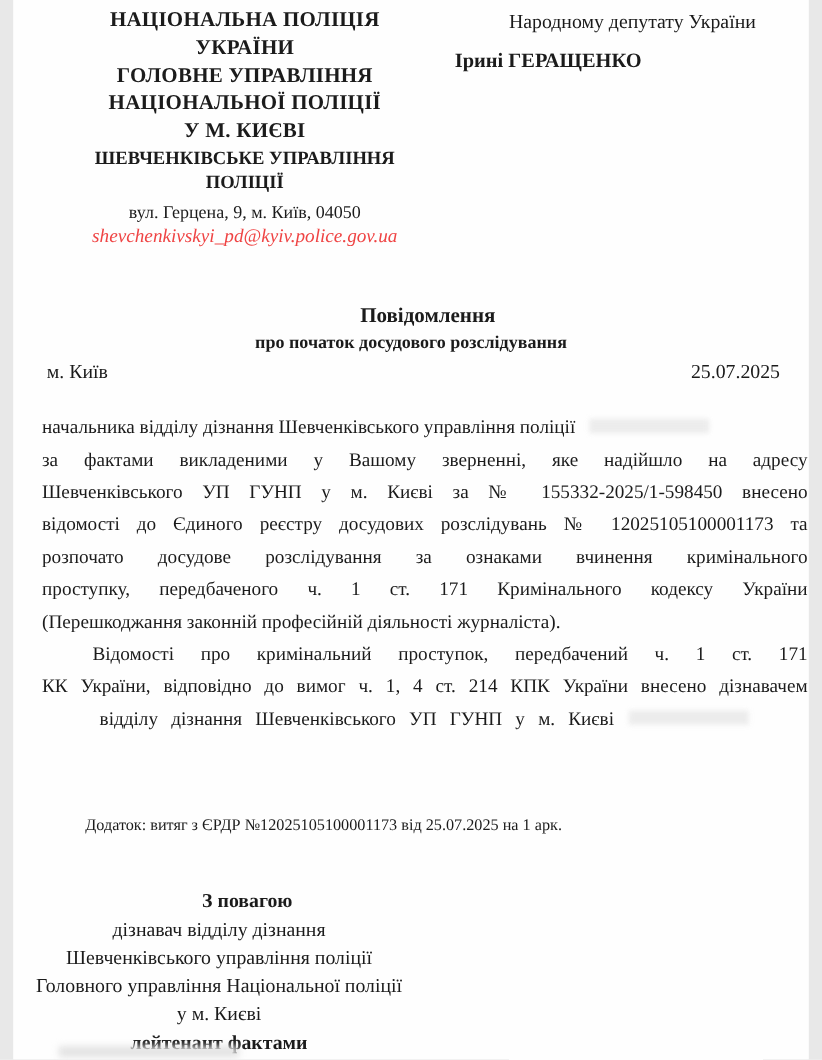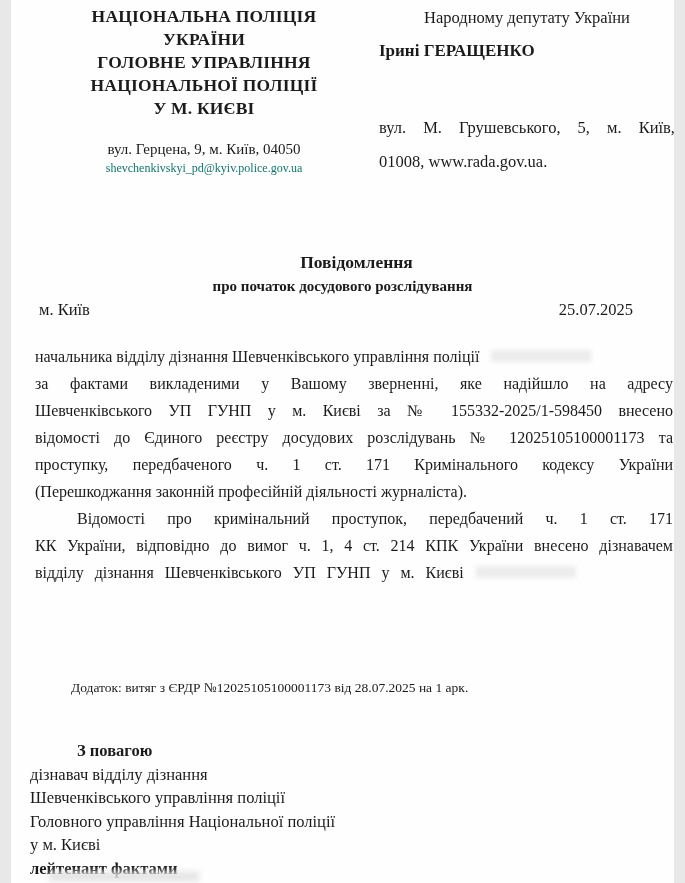--- a/index.html
+++ b/index.html
@@ -16,56 +16,56 @@
 
   
   .letterhead {
     position: absolute;
     left: 28px; top: 5px; width: 330px;
     text-align: center;
     font-weight: bold;
   }
   .org-lines { font-size: 17.5px; line-height: 23px; letter-spacing: .2px; }
   .division-lines { font-size: 15.5px; line-height: 20px; margin-top: 3px; }
-  .lh-address { font-size: 15px; font-weight: normal; line-height: 20px; margin-top: 19px; }
-  .lh-email { font-size: 12px; font-weight: normal; line-height: 19px; color: #0f766e; }
+  .lh-address { font-size: 15px; font-weight: normal; line-height: 20px; margin-top: 5px; }
+  .lh-email { font-size: 16px; font-weight: normal; line-height: 19px; color: #ef4444; font-style: italic; }
 
   
   .recipient { position: absolute; left: 368px; top: 7px; width: 296px; font-size: 16.5px; }
   .recipient-role { line-height: 22px; text-align: center; }
   .recipient-name { font-weight: bold; font-size: 17px; margin-top: 12px; }
   .recipient-address { margin-top: 50px; line-height: 34px; }
   .jline { text-align: justify; text-align-last: justify; }
 
   
   .title-block { position: absolute; top: 252px; left: 0; width: 100%; text-align: center; font-weight: bold; }
   .title-main { font-size: 17.5px; padding-left: 28px; }
   .title-sub { font-size: 15px; margin-top: 5px; }
 
   
   .meta-row {
-    position: absolute; top: 300px; left: 28px; right: 41px;
+    position: absolute; top: 300px; left: 28px; right: 24px;
     display: flex; justify-content: space-between; font-size: 16.5px;
   }
 
   
   .body-block { position: absolute; top: 343px; left: 24px; width: 638px; font-size: 16px; line-height: 27px; }
   .bline { white-space: normal; }
   .bline.j { text-align: justify; text-align-last: justify; }
   .bline.ind { text-indent: 42px; }
   .redaction {
     display: inline-block; width: 100px; height: 12px; margin-left: 12px;
     filter: blur(2px); opacity: .85; vertical-align: baseline;
   }
 
   
   .attachment { position: absolute; top: 680px; left: 60px; font-size: 13.5px; }
 
   
-  .signature { position: absolute; top: 739px; left: 19px; font-size: 16.5px; line-height: 23.5px; }
+  .signature { position: absolute; top: 739px; left: 19px; font-size: 16.5px; line-height: 23.5px; text-align: center; }
   .sig-salutation { font-weight: bold; padding-left: 47px; }
   .sig-rank { font-weight: bold; }
 
   .bottom-smudge {
     position: absolute; left: 38px; top: 872px; width: 150px; height: 9px;
     background: #e2e2e2; filter: blur(3px);
   }
 </style>
 </head>
 <body>
@@ -73,60 +73,61 @@
 <div class="page">
 
   <div class="letterhead">
     <div class="org-lines">
         <div>НАЦІОНАЛЬНА ПОЛІЦІЯ</div>
         <div>УКРАЇНИ</div>
         <div>ГОЛОВНЕ УПРАВЛІННЯ</div>
         <div>НАЦІОНАЛЬНОЇ ПОЛІЦІЇ</div>
         <div>У М. КИЄВІ</div>
       </div>
+    <div class="division-lines">
+        <div>ШЕВЧЕНКІВСЬКЕ УПРАВЛІННЯ</div>
+        <div>ПОЛІЦІЇ</div>
+      </div>
     <div class="lh-address">вул. Герцена, 9, м. Київ, 04050</div>
     <div class="lh-email">shevchenkivskyi_pd@kyiv.police.gov.ua</div>
   </div>
 
   <div class="recipient">
     <div class="recipient-role">Народному депутату України</div>
     <div class="recipient-name">Ірині ГЕРАЩЕНКО</div>
-    <div class="recipient-address">
-      <div class="jline">вул. М. Грушевського, 5, м. Київ,</div>
-      <div>01008, www.rada.gov.ua.</div>
-    </div>
   </div>
 
   <div class="title-block">
     <div class="title-main">Повідомлення</div>
     <div class="title-sub">про початок досудового розслідування</div>
   </div>
 
   <div class="meta-row">
     <span>м. Київ</span>
     <span>25.07.2025</span>
   </div>
 
   <div class="body-block">
     <div>
         <div class="bline"><span>начальника відділу дізнання Шевченківського управління поліції</span><span class="redaction" style="background: rgb(233, 233, 233);"></span></div>
         <div class="bline j"><span>за фактами викладеними у Вашому зверненні, яке надійшло на адресу</span></div>
         <div class="bline j"><span>Шевченківського УП ГУНП у м. Києві за № 155332-2025/1-598450 внесено</span></div>
         <div class="bline j"><span>відомості до Єдиного реєстру досудових розслідувань № 12025105100001173 та</span></div>
+        <div class="bline j"><span>розпочато досудове розслідування  за ознаками вчинення кримінального</span></div>
         <div class="bline j"><span>проступку, передбаченого ч. 1 ст. 171 Кримінального кодексу України</span></div>
         <div class="bline"><span>(Перешкоджання законній професійній діяльності журналіста).</span></div>
       </div>
     <div>
         <div class="bline j ind"><span>Відомості про кримінальний проступок, передбачений ч. 1 ст. 171</span></div>
         <div class="bline j"><span>КК України, відповідно до вимог ч. 1, 4 ст. 214 КПК України внесено дізнавачем</span></div>
-        <div class="bline"><span style="word-spacing: 7px;">відділу дізнання Шевченківського УП ГУНП у м. Києві</span><span class="redaction" style="background: rgb(233, 233, 233);"></span></div>
+        <div class="bline"><span style="word-spacing: 7px; margin-left: 48px;">відділу дізнання Шевченківського УП ГУНП у м. Києві</span><span class="redaction" style="background: rgb(233, 233, 233);"></span></div>
       </div>
   </div>
 
-  <div class="attachment">Додаток: витяг з ЄРДР №12025105100001173 від 28.07.2025 на 1 арк.</div>
+  <div class="attachment">Додаток: витяг з ЄРДР №12025105100001173 від 25.07.2025 на 1 арк.</div>
 
   <div class="signature">
     <div class="sig-salutation">З повагою</div>
     <div>
         <div>дізнавач відділу дізнання</div>
         <div>Шевченківського управління поліції</div>
         <div>Головного управління Національної поліції</div>
         <div>у м. Києві</div>
       </div>
     <div class="sig-rank">лейтенант фактами</div>

